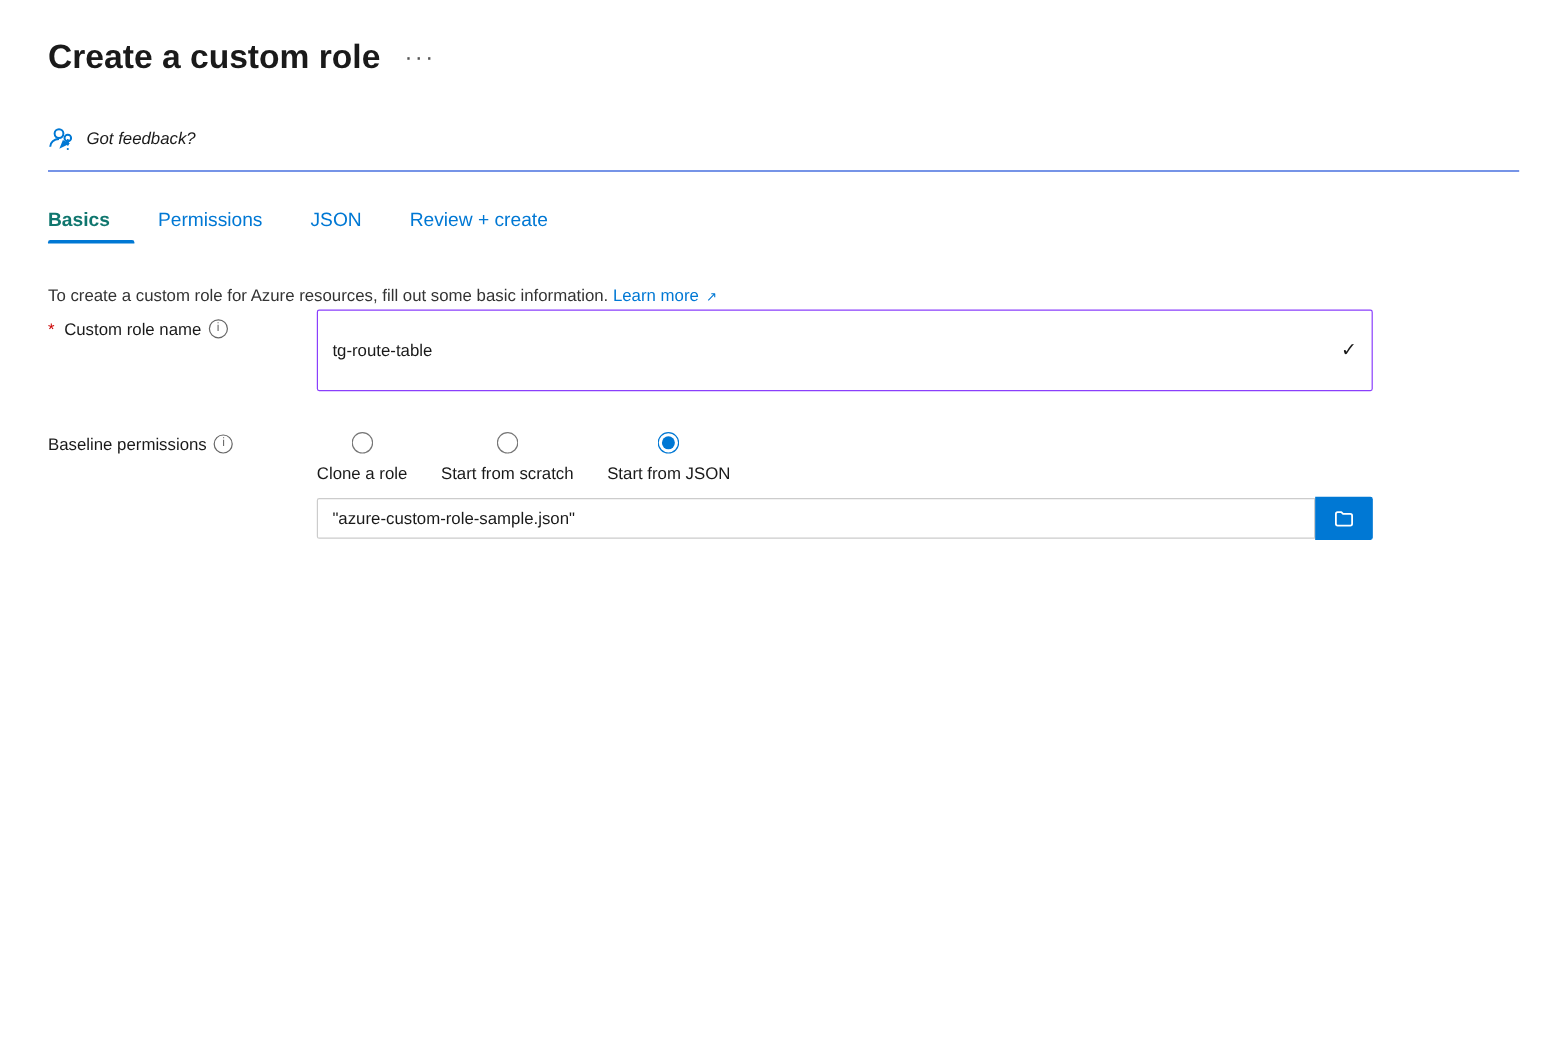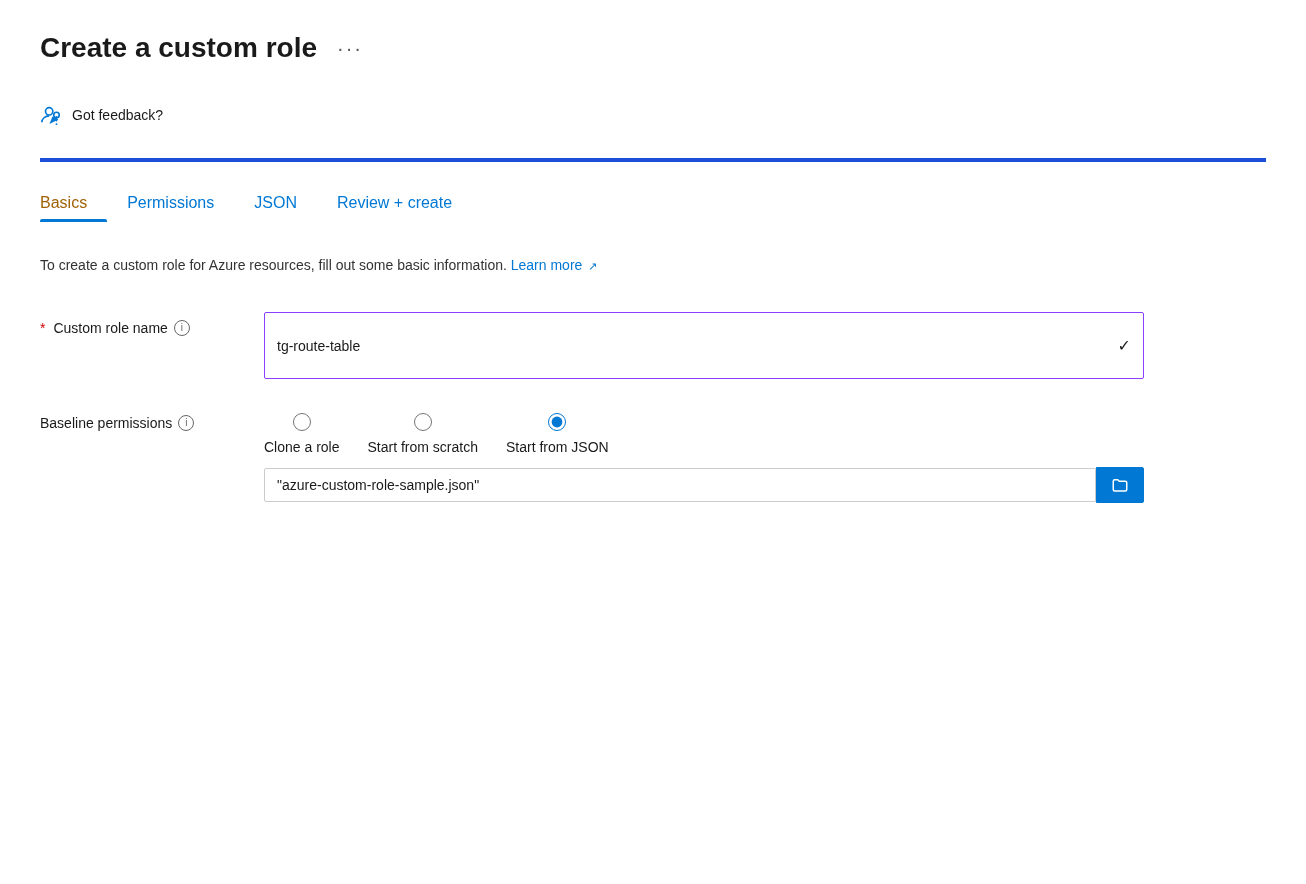--- a/index.html
+++ b/index.html
@@ -30,25 +30,26 @@
       background: none;
       border: none;
       cursor: pointer;
       letter-spacing: 2px;
       padding: 4px;
     }
     .feedback-bar {
       display: flex;
       align-items: center;
       gap: 10px;
-      padding: 12px 0 32px 0;
-      border-bottom: 4px solid #1d4ed8;
+      padding: 12px 0 16px 0;
+      border-bottom: 1px solid #1d4ed8;
       margin-bottom: 24px;
       color: #444;
       font-size: 14px;
+      font-style: italic;
     }
     .feedback-icon {
       width: 22px;
       height: 22px;
       color: #0078d4;
     }
     .feedback-link {
       color: #1a1a1a;
       font-size: 14px;
     }
@@ -68,22 +69,22 @@
       border: none;
       background: none;
       position: relative;
       text-decoration: none;
       white-space: nowrap;
     }
     .tab:first-child {
       padding-left: 0;
     }
     .tab.active {
-      font-weight: 400;
-      color: #a16207;
+      font-weight: 700;
+      color: #0f766e;
     }
     .tab.active::after {
       content: '';
       position: absolute;
       bottom: 0;
       left: 0;
       right: 0;
       height: 3px;
       background: #0078d4;
       border-radius: 2px 2px 0 0;
@@ -98,21 +99,20 @@
       background: #e00;
       border-radius: 50%;
       margin-left: 3px;
       vertical-align: super;
       font-size: 0;
     }
     
     .description-text {
       font-size: 14px;
       color: #333;
-      margin-bottom: 36px;
       line-height: 1.6;
     }
     .description-text a {
       color: #0078d4;
       text-decoration: none;
     }
     .external-icon {
       font-size: 11px;
       margin-left: 2px;
     }

